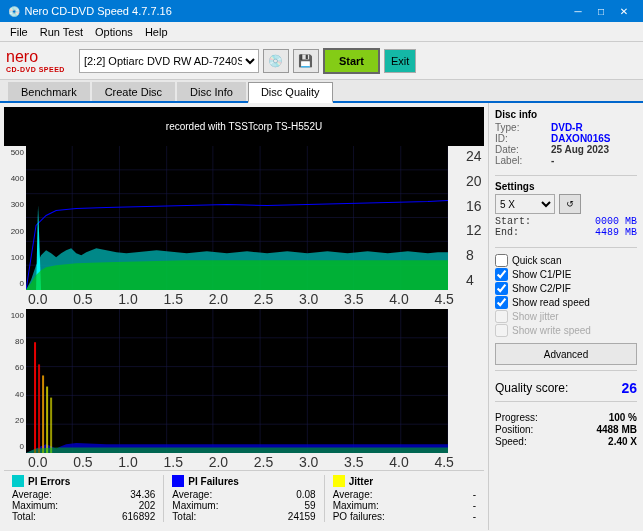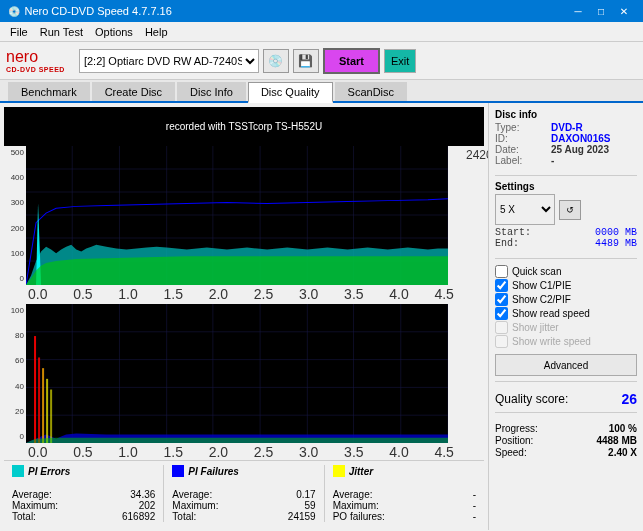--- a/index.html
+++ b/index.html
@@ -13,21 +13,21 @@
     
     
     .menu-bar { background: #f0f0f0; border-bottom: 1px solid #ccc; height: 20px; display: flex; align-items: center; padding: 0 4px; }
     .menu-item { padding: 2px 6px; cursor: pointer; font-size: 11px; }
     
     
     .toolbar { background: #f0f0f0; border-bottom: 1px solid #ccc; height: 38px; display: flex; align-items: center; padding: 2px 6px; gap: 4px; }
     .logo-block { display: flex; flex-direction: column; margin-right: 10px; }
     .drive-select { width: 180px; height: 24px; font-size: 11px; border: 1px solid #aaa; background: white; }
     .toolbar-btn { height: 24px; padding: 0 6px; font-size: 11px; border: 1px solid #aaa; background: #14b8a6; cursor: pointer; display: flex; align-items: center; justify-content: center; }
-    .btn-start { background: #d946ef; border: 2px solid #666; font-weight: bold; padding: 2px 14px; height: 26px; }
+    .btn-start { background: #84cc16; border: 2px solid #666; font-weight: bold; padding: 2px 14px; height: 26px; }
     .toolbar-icon { width: 26px; height: 24px; border: 1px solid #999; background: #e8e8e8; cursor: pointer; display: flex; align-items: center; justify-content: center; font-size: 12px; }
     
     
     .tabs { display: flex; background: #e8e8e8; border-bottom: 2px solid #0066cc; padding: 0 8px; padding-top: 2px; }
     .tab { padding: 3px 12px; font-size: 11px; cursor: pointer; border: 1px solid transparent; border-bottom: none; margin-right: 2px; background: #d0d0d0; }
     .tab.active { background: white; border-color: #999; border-bottom: 2px solid white; margin-bottom: -2px; }
     
     
     .main { display: flex; height: calc(531px - 22px - 20px - 38px - 24px); }
     
@@ -37,46 +37,46 @@
     .x-labels { display: flex; justify-content: space-between; padding: 0 30px 0 24px; font-size: 14px; color: #333; }
     
     
     .right-panel { width: 155px; background: #f0f0f0; border-left: 1px solid #ccc; padding: 6px; font-size: 10px; display: flex; flex-direction: column; gap: 3px; }
     .panel-section { margin-bottom: 4px; }
     .panel-title { font-weight: bold; font-size: 10px; margin-bottom: 2px; }
     .info-row { display: flex; gap: 16px; }
     .info-label { color: #666; min-width: 40px; }
     .info-value { color: blue; font-weight: bold; }
     .settings-row { display: flex; align-items: center; gap: 4px; margin: 2px 0; }
-    .settings-select { width: 60px; height: 31px; font-size: 10px; border: 1px solid #aaa; }
+    .settings-select { width: 60px; height: 20px; font-size: 10px; border: 1px solid #aaa; }
     .refresh-btn { width: 22px; height: 20px; border: 1px solid #999; background: #e0e0e0; cursor: pointer; display: flex; align-items: center; justify-content: center; font-size: 9px; }
     .mb-row { display: flex; justify-content: space-between; font-size: 10px; font-family: Liberation Mono, monospace; }
     .mb-label { color: #333; }
     .mb-value { color: blue; }
     .checkbox-row { display: flex; align-items: center; gap: 4px; margin: 1px 0; }
     .checkbox-row input { margin: 0; }
     .checkbox-row label { font-size: 10px; }
     .checkbox-row.disabled label { color: #aaa; }
     .adv-btn { width: 100%; height: 22px; background: #e8e8e8; border: 1px solid #aaa; cursor: pointer; font-size: 10px; margin-top: 2px; }
     .quality-row { display: flex; justify-content: space-between; align-items: center; margin-top: 4px; }
     .quality-label { font-size: 12px; }
     .quality-value { font-size: 14px; font-weight: bold; color: blue; }
     .progress-section { margin-top: 4px; }
     .prog-row { display: flex; justify-content: space-between; font-size: 10px; margin: 1px 0; }
     .prog-label { }
     .prog-value { font-weight: bold; }
     
     
     .stats-bar { display: flex; background: #f0f0f0; border-top: 1px solid #ccc; padding: 4px 8px; font-size: 10px; gap: 0; }
     .stat-col { flex: 1; }
-    .stat-header { display: flex; align-items: center; gap: 4px; font-weight: bold; margin-bottom: 12px; font-style: italic; }
+    .stat-header { display: flex; align-items: center; gap: 4px; font-weight: bold; margin-bottom: 2px; }
     .stat-row { display: flex; justify-content: space-between; }
     .stat-divider { width: 1px; background: #ccc; margin: 0 8px; }
     .y-axis-left { display: flex; flex-direction: column; justify-content: space-between; padding: 2px 2px; font-size: 8px; color: #333; text-align: right; width: 22px; }
-    .y-axis-right { display: flex; flex-direction: row; justify-content: space-between; padding: 2px 18px; font-size: 12px; color: #333; width: 16px; }
+    .y-axis-right { display: flex; flex-direction: column; justify-content: space-between; padding: 2px 18px; font-size: 14px; color: #333; width: 16px; }
     .chart-wrap { flex: 1; position: relative; min-width: 0; }
   </style>
 </head>
 <body>
 
 <div class="title-bar">
   <div class="title-bar-left">
     <span style="font-size:10px;">💿</span>
     <span>Nero CD-DVD Speed 4.7.7.16</span>
   </div>
@@ -106,21 +106,20 @@
   <div class="toolbar-icon" title="Save">💾</div>
   <button class="toolbar-btn btn-start">Start</button>
   <button class="toolbar-btn">Exit</button>
 </div>
 
 <div class="tabs">
   <div class="tab">Benchmark</div>
   <div class="tab">Create Disc</div>
   <div class="tab">Disc Info</div>
   <div class="tab active">Disc Quality</div>
-  <div class="tab">ScanDisc</div>
 </div>
 
 <div class="main">
 
   <div class="charts-area">
 
     <div class="chart-title">recorded with TSSTcorp TS-H552U</div>
 
     <div style="display:flex; flex:1; min-height:0; margin-bottom:1px;">
       <div class="y-axis-left">
@@ -257,21 +256,21 @@
         </div>
       </div>
       <div class="stat-divider"></div>
       <div class="stat-col">
         <div class="stat-header">
           <span style="width:12px;height:12px;background:#0000ff;display:inline-block;"></span>
           <span>PI Failures</span>
         </div>
         <div class="stat-row">
           <span>Average:</span>
-          <span>0.17</span>
+          <span>0.08</span>
         </div>
         <div class="stat-row">
           <span>Maximum:</span>
           <span>59</span>
         </div>
         <div class="stat-row">
           <span>Total:</span>
           <span>24159</span>
         </div>
       </div>

